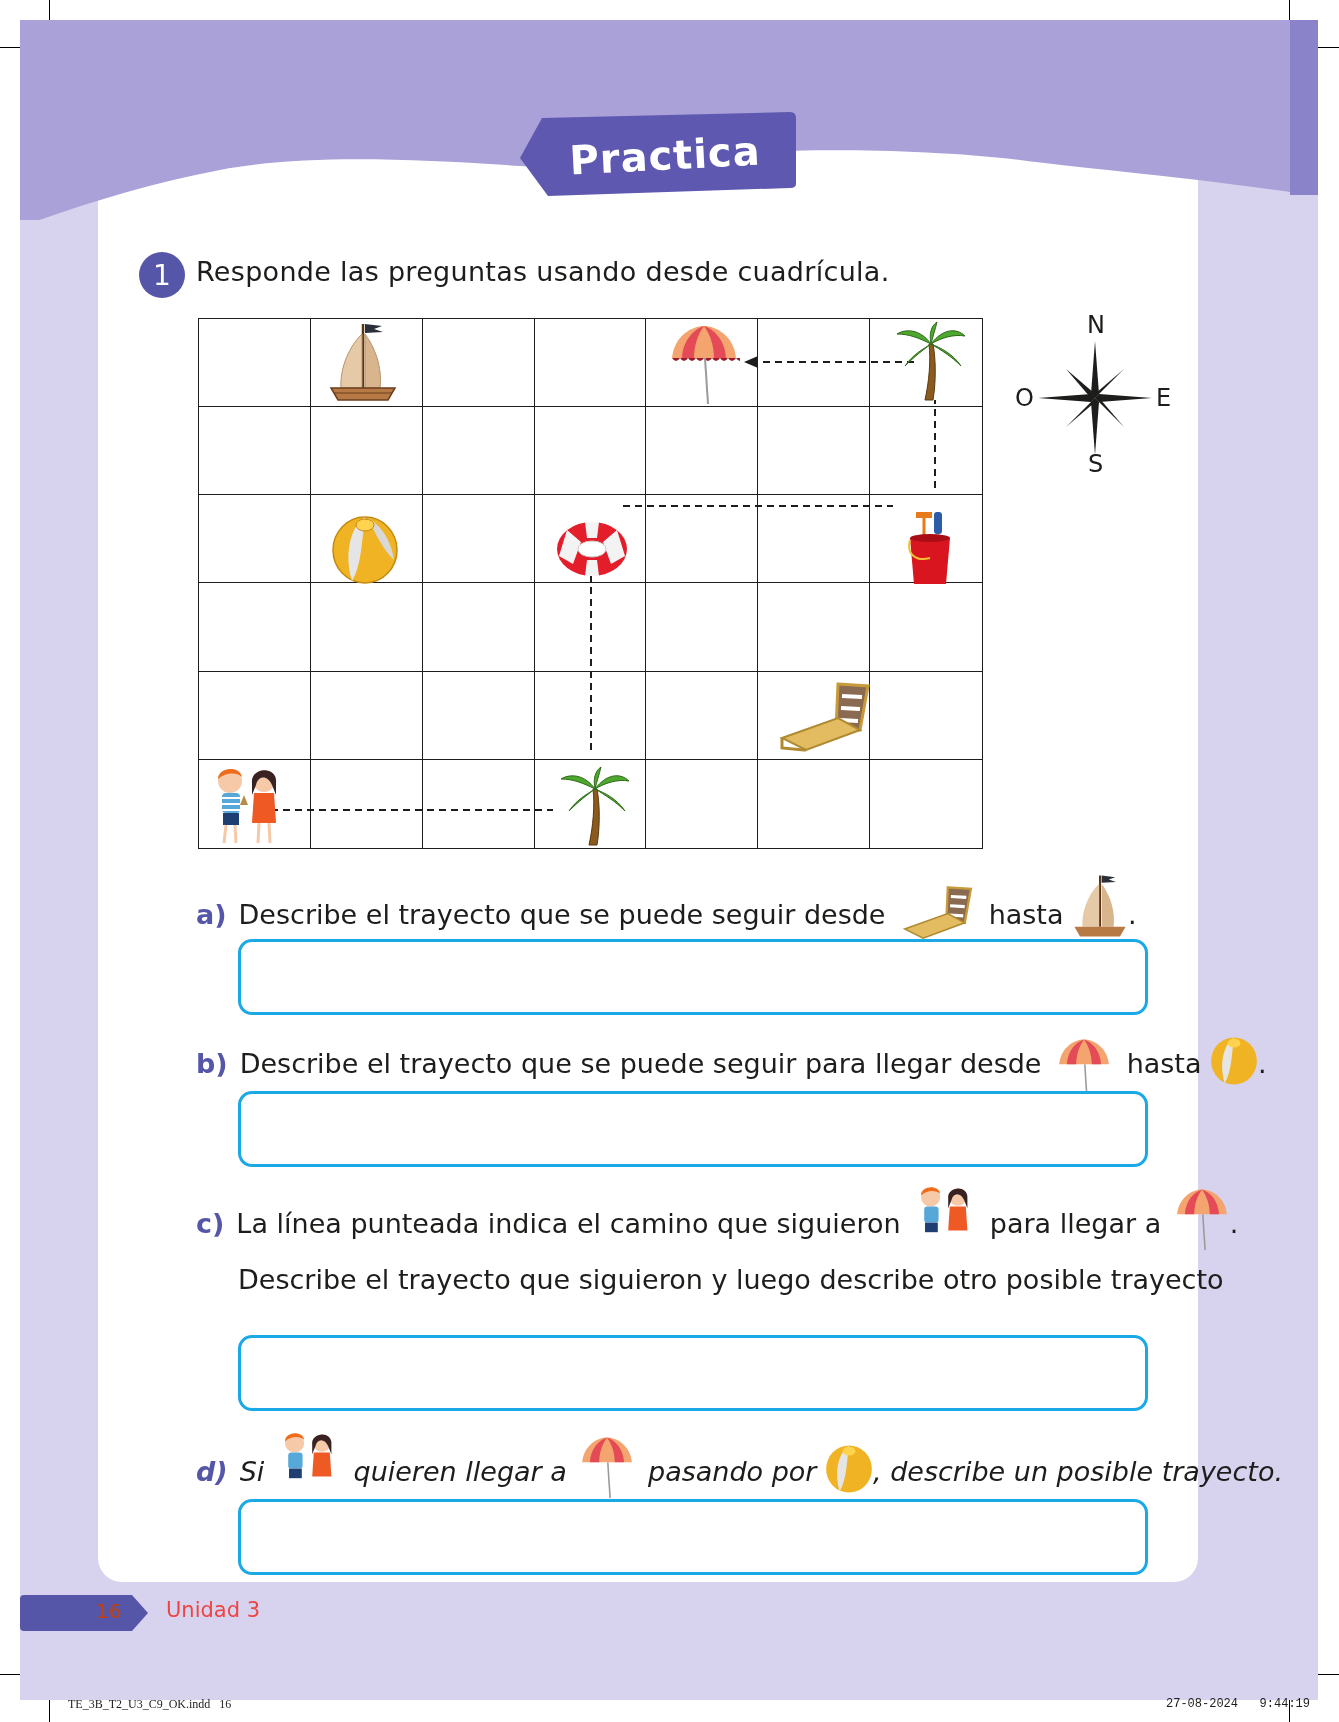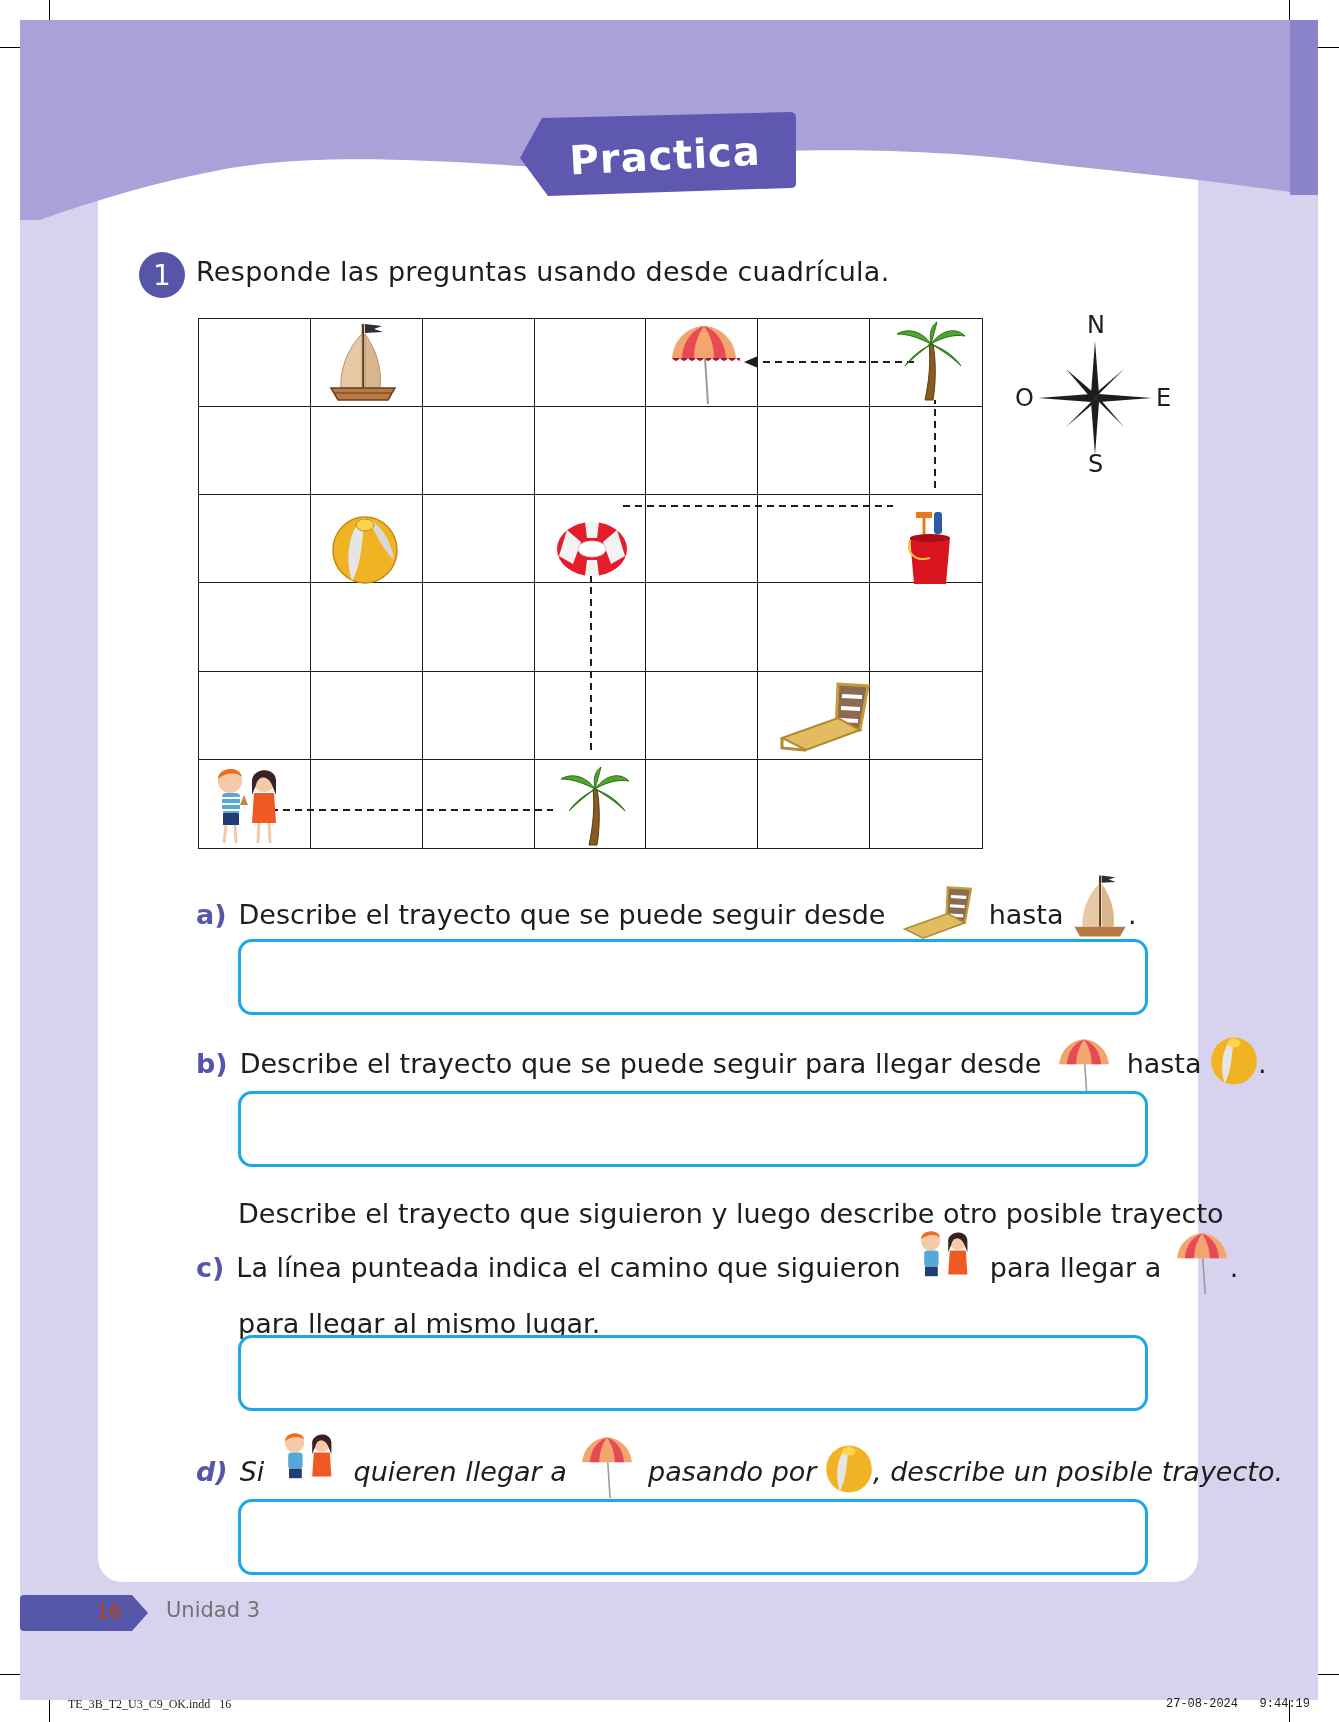--- a/index.html
+++ b/index.html
@@ -32,21 +32,21 @@
   .compass { position: absolute; left: 1010px; top: 315px; width: 170px; height: 170px; }
   .compass-label { position: absolute; font-size: 24px; color: #1d1d1b; }
 
   .item { position: absolute; left: 196px; font-size: 27px; color: #1d1d1b; line-height: 44px; }
   .item .letter { color: #5656a9; font-weight: bold; margin-right: 12px; }
   .inline-icon { display: inline-block; vertical-align: middle; position: relative; }
   .answer-box { position: absolute; left: 238px; width: 910px; height: 76px; border: 3px solid #1aa9e6; border-radius: 14px; background: #fff; }
 
   .footer-tab { position: absolute; left: 20px; top: 1595px; width: 128px; height: 36px; }
   .footer-num { position: absolute; left: 96px; top: 1599px; font-size: 20px; color: #c2410c; }
-  .footer-unit { position: absolute; left: 166px; top: 1598px; font-size: 21px; color: #737373; }
+  .footer-unit { position: absolute; left: 166px; top: 1598px; font-size: 21px; color: #ef4444; }
 
   .slug-left { position: absolute; left: 68px; top: 1697px; font-family: Liberation Serif, serif; font-size: 12px; color: #1d1d1b; }
   .slug-right { position: absolute; left: 1166px; top: 1697px; font-family: Liberation Mono, monospace; font-size: 12px; color: #1d1d1b; }
 </style>
 </head>
 <body>
 
 <div class="crop" style="left:0;top:47px;width:32px;height:1px;"></div>
 <div class="crop" style="left:49px;top:0;width:1px;height:32px;"></div>
 <div class="crop" style="left:1307px;top:47px;width:32px;height:1px;"></div>
@@ -280,21 +280,20 @@
     <svg viewBox="0 0 66 70" width="48" height="50">
         <ellipse cx="33" cy="35" rx="32" ry="33" fill="#f0b323"></ellipse>
         <path d="M33 2 C18 12, 12 40, 20 66 C30 50, 30 22, 33 2 Z" fill="#e5e5e5"></path>
         <ellipse cx="33" cy="10" rx="9" ry="6" fill="#ffd34d"></ellipse>
       </svg>
   </span><span>.</span>
 </div>
 <div class="answer-box" style="top:1091px;"></div>
 
 <div class="item" style="top:1192px;">
-  <div style="padding-left:42px;">Describe el trayecto que siguieron y luego describe otro posible trayecto</div>
   <div>
     <span class="letter">c)</span><span>La línea punteada indica el camino que siguieron</span>
     <span class="inline-icon" style="width:64px;height:66px;top:-8px;margin:0 4px;">
       <svg viewBox="0 0 80 82" width="64" height="66">
           <circle cx="22" cy="16" r="12" fill="#f6c9a8"></circle>
           <path d="M10 14 C10 2, 32 0, 34 12 C28 6, 16 8, 10 14 Z" fill="#ef6c1c"></path>
           <rect x="14" y="28" width="18" height="20" rx="4" fill="#56a8d8"></rect>
           <rect x="15" y="48" width="16" height="12" fill="#1f3e72"></rect>
           <circle cx="56" cy="16" r="11" fill="#f6c9a8"></circle>
           <path d="M44 18 C42 2, 70 0, 68 18 L68 30 L64 20 C60 10, 50 10, 48 20 L44 30 Z" fill="#3a2222"></path>
@@ -303,21 +302,21 @@
     </span>
     <span>para llegar a</span>
     <span class="inline-icon" style="width:56px;height:66px;top:-6px;margin-left:4px;">
       <svg viewBox="0 0 72 84" width="56" height="66">
           <path d="M4 36 C6 14, 24 4, 36 4 C48 4, 66 14, 68 36 Z" fill="#f4a46e"></path>
           <path d="M14 36 C15 18, 26 7, 36 4 C30 12, 26 24, 26 36 Z M46 36 C46 24, 42 12, 36 4 C46 7, 57 18, 58 36 Z" fill="#e44b57"></path>
           <line x1="37" y1="36" x2="40" y2="82" stroke="#9a9a9a" stroke-width="2"></line>
         </svg>
     </span><span>.</span>
   </div>
-  <div style="padding-left:42px;">para llegar al mismo lugar.</div>
+  <div style="padding-left:42px;">Describe el trayecto que siguieron y luego describe otro posible trayecto</div>
 </div>
 <div class="answer-box" style="top:1335px;"></div>
 
 <div class="item" style="top:1440px;font-style:italic;">
   <span class="letter">d)</span><span>Si</span>
   <span class="inline-icon" style="width:64px;height:66px;top:-10px;margin:0 4px;">
     <svg viewBox="0 0 80 82" width="64" height="66">
         <circle cx="22" cy="16" r="12" fill="#f6c9a8"></circle>
         <path d="M10 14 C10 2, 32 0, 34 12 C28 6, 16 8, 10 14 Z" fill="#ef6c1c"></path>
         <rect x="14" y="28" width="18" height="20" rx="4" fill="#56a8d8"></rect>

